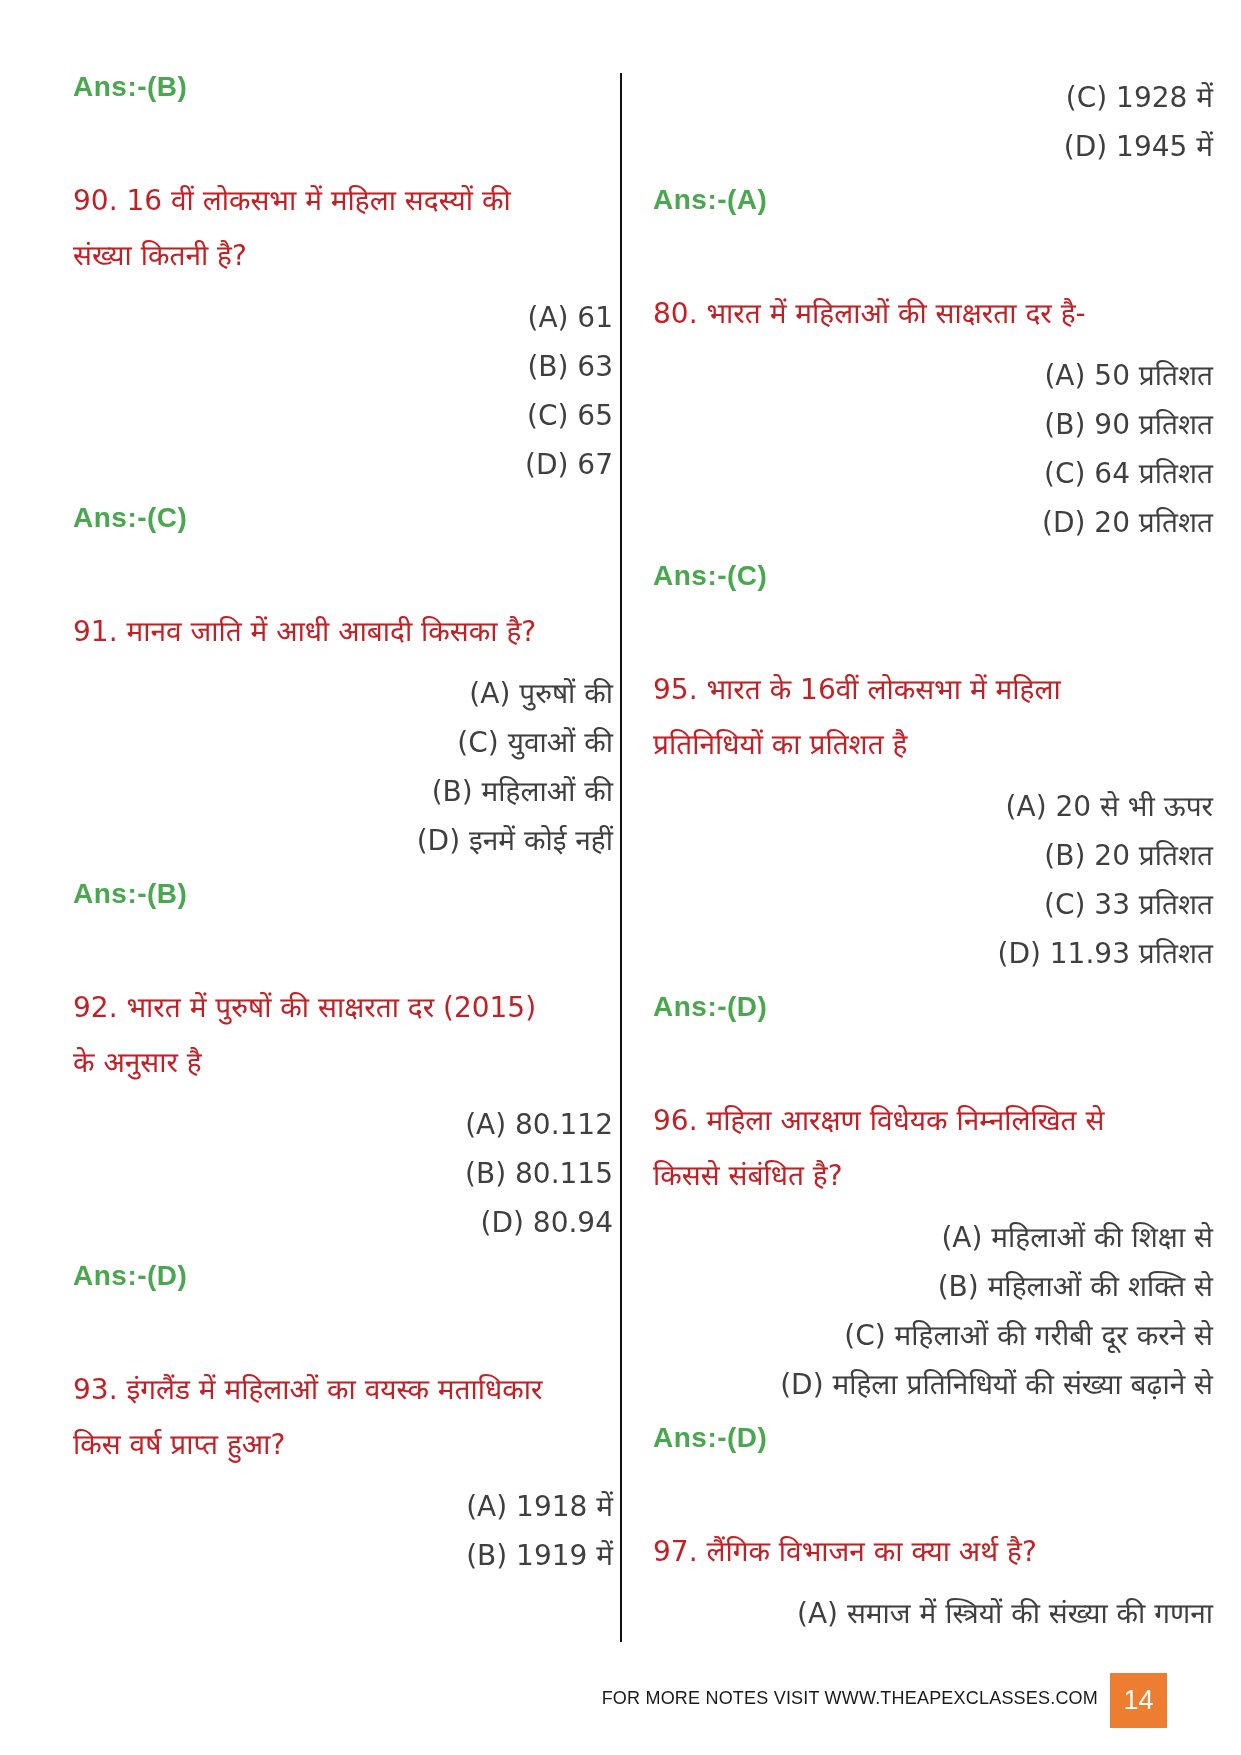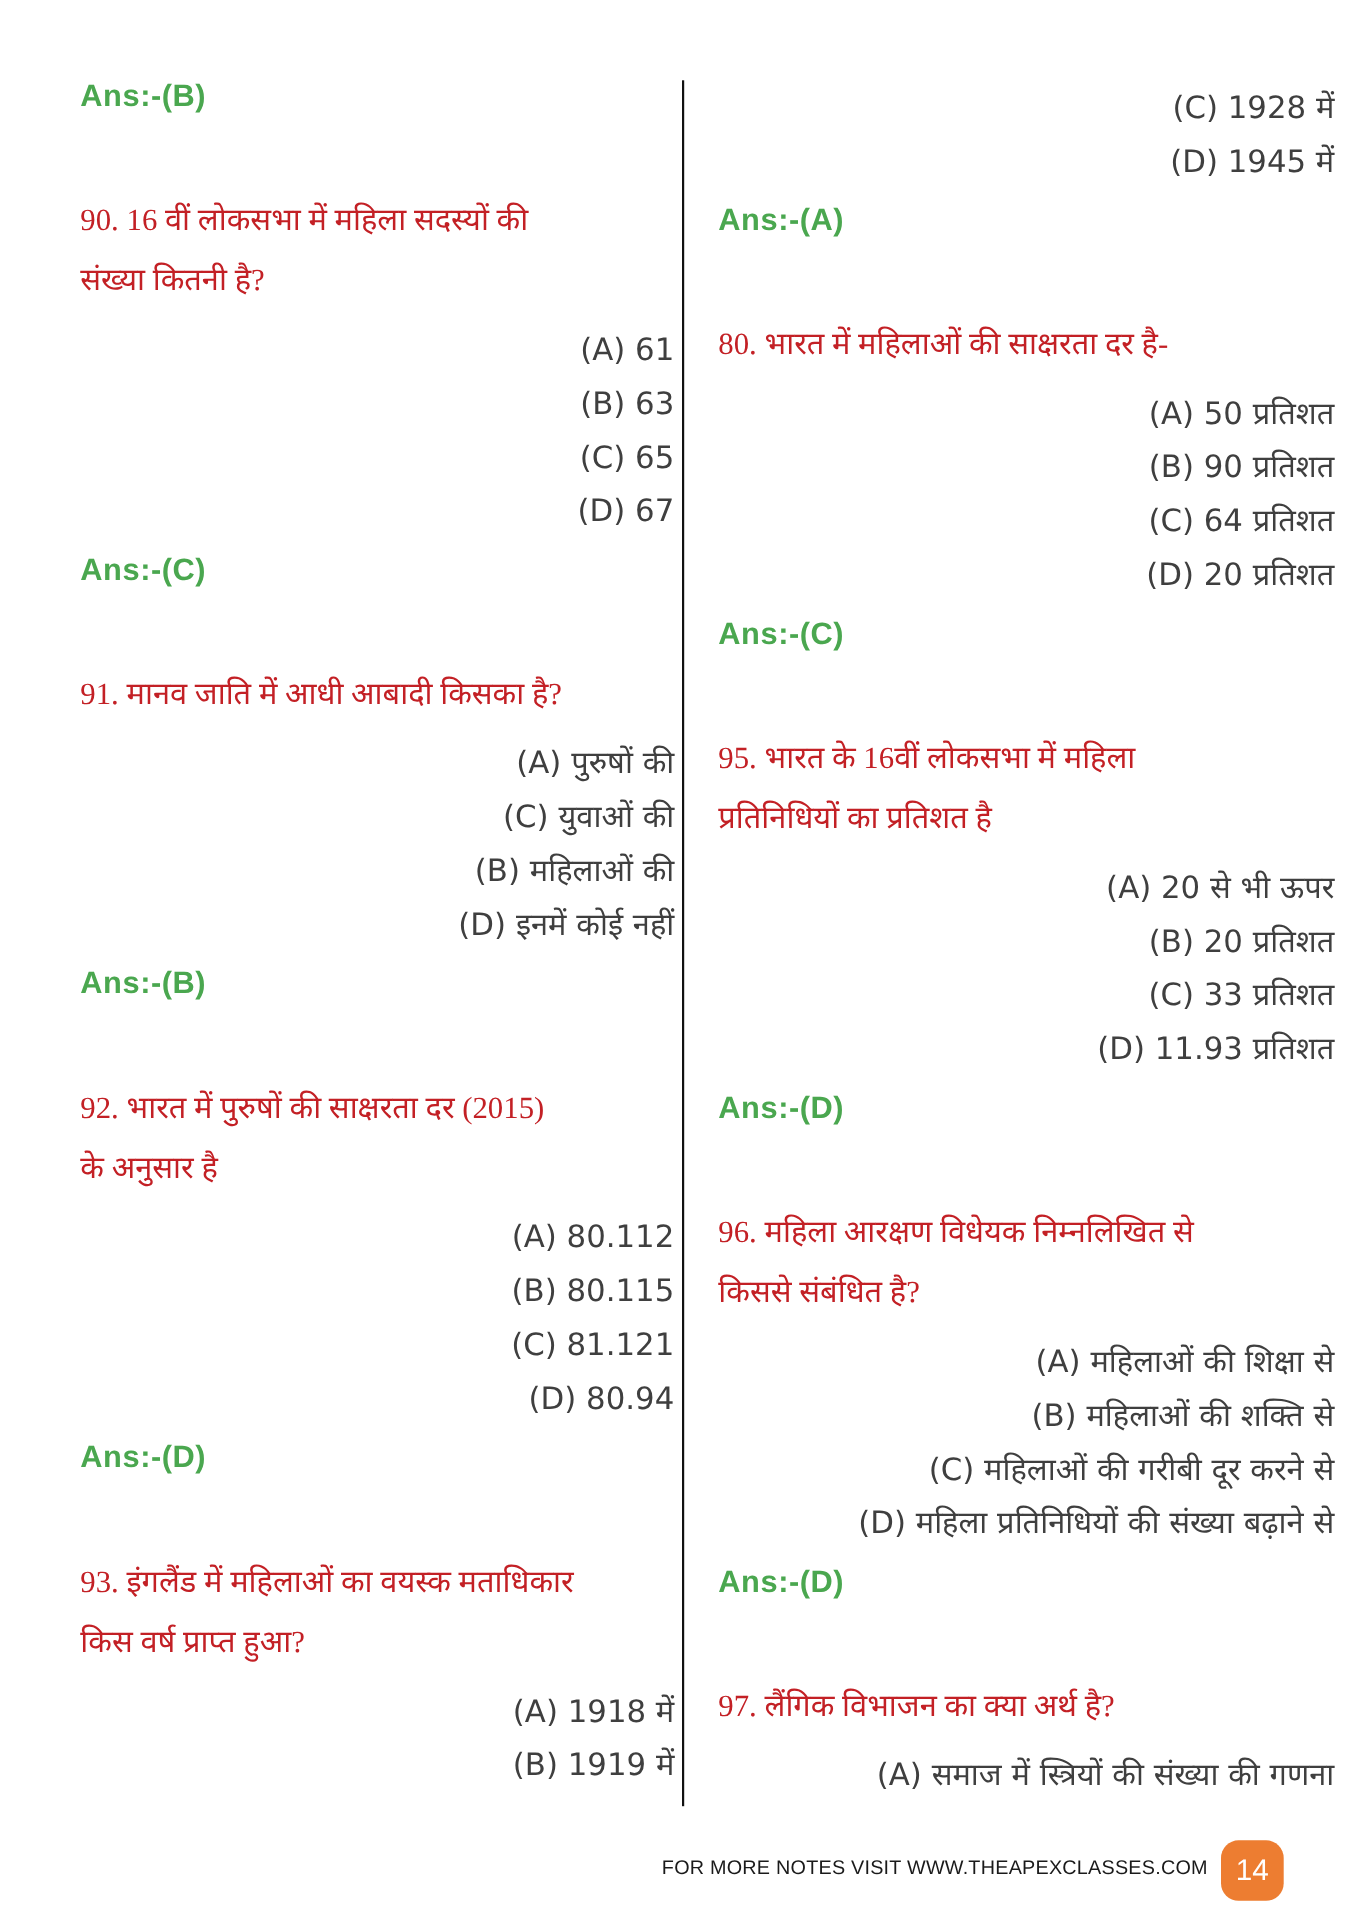--- a/index.html
+++ b/index.html
@@ -13,21 +13,21 @@
   .col-right{left:653px;top:73px;width:560px;}
   .column > :first-child{margin-top:0 !important;}
 
   .block-answer{margin-top:4px;}
   .answer-text{
     color:#4AA74F;font-weight:bold;font-size:28px;line-height:49px;
     font-family:"Liberation Sans","DejaVu Sans",sans-serif;
     letter-spacing:0.5px;
     text-align:center;
   }
-  .block-question{margin-top:62px;font-family:Liberation Serif, serif;}
+  .block-question{margin-top:62px;}
   .question-line{
     color:#C32025;font-size:28px;line-height:55px;white-space:nowrap;
   }
   .block-options{margin-top:10px;text-align:right;}
   .option-line{
     color:#3F3F3F;font-size:28px;line-height:49px;white-space:nowrap;
   }
 
   .divider{
     position:absolute;left:620px;top:73px;width:2px;height:1569px;
@@ -38,21 +38,21 @@
     position:absolute;right:143px;top:1682px;
     color:#1a1a1a;font-size:18px;line-height:32px;white-space:nowrap;
     font-family:"Liberation Sans","DejaVu Sans",sans-serif;
     letter-spacing:0.2px;
     text-align:right;
   }
   .page-badge{
     position:absolute;left:1110px;top:1673px;width:57px;height:55px;
     background:#ED7D31;color:#ffffff;
     display:flex;align-items:center;justify-content:center;
-    font-size:27px;font-family:"Liberation Sans","DejaVu Sans",sans-serif;border-radius:16px;
+    font-size:27px;font-family:"Liberation Sans","DejaVu Sans",sans-serif;
   }
 </style>
 </head>
 <body>
 
 <div class="column col-left">
   <div class="block-answer">
     <span class="answer-text">Ans:-(B)</span>
   </div>
   <div class="block-question">
@@ -80,21 +80,20 @@
   <div class="block-answer">
     <span class="answer-text">Ans:-(B)</span>
   </div>
   <div class="block-question">
     <div class="question-line">92. भारत में पुरुषों की साक्षरता दर (2015)</div>
     <div class="question-line">के अनुसार है</div>
   </div>
   <div class="block-options">
     <div class="option-line">(A) 80.112</div>
     <div class="option-line">(B) 80.115</div>
-    <div class="option-line">(C) 81.121</div>
     <div class="option-line">(D) 80.94</div>
   </div>
   <div class="block-answer">
     <span class="answer-text">Ans:-(D)</span>
   </div>
   <div class="block-question">
     <div class="question-line">93. इंगलैंड में महिलाओं का वयस्क मताधिकार</div>
     <div class="question-line">किस वर्ष प्राप्त हुआ?</div>
   </div>
   <div class="block-options">

